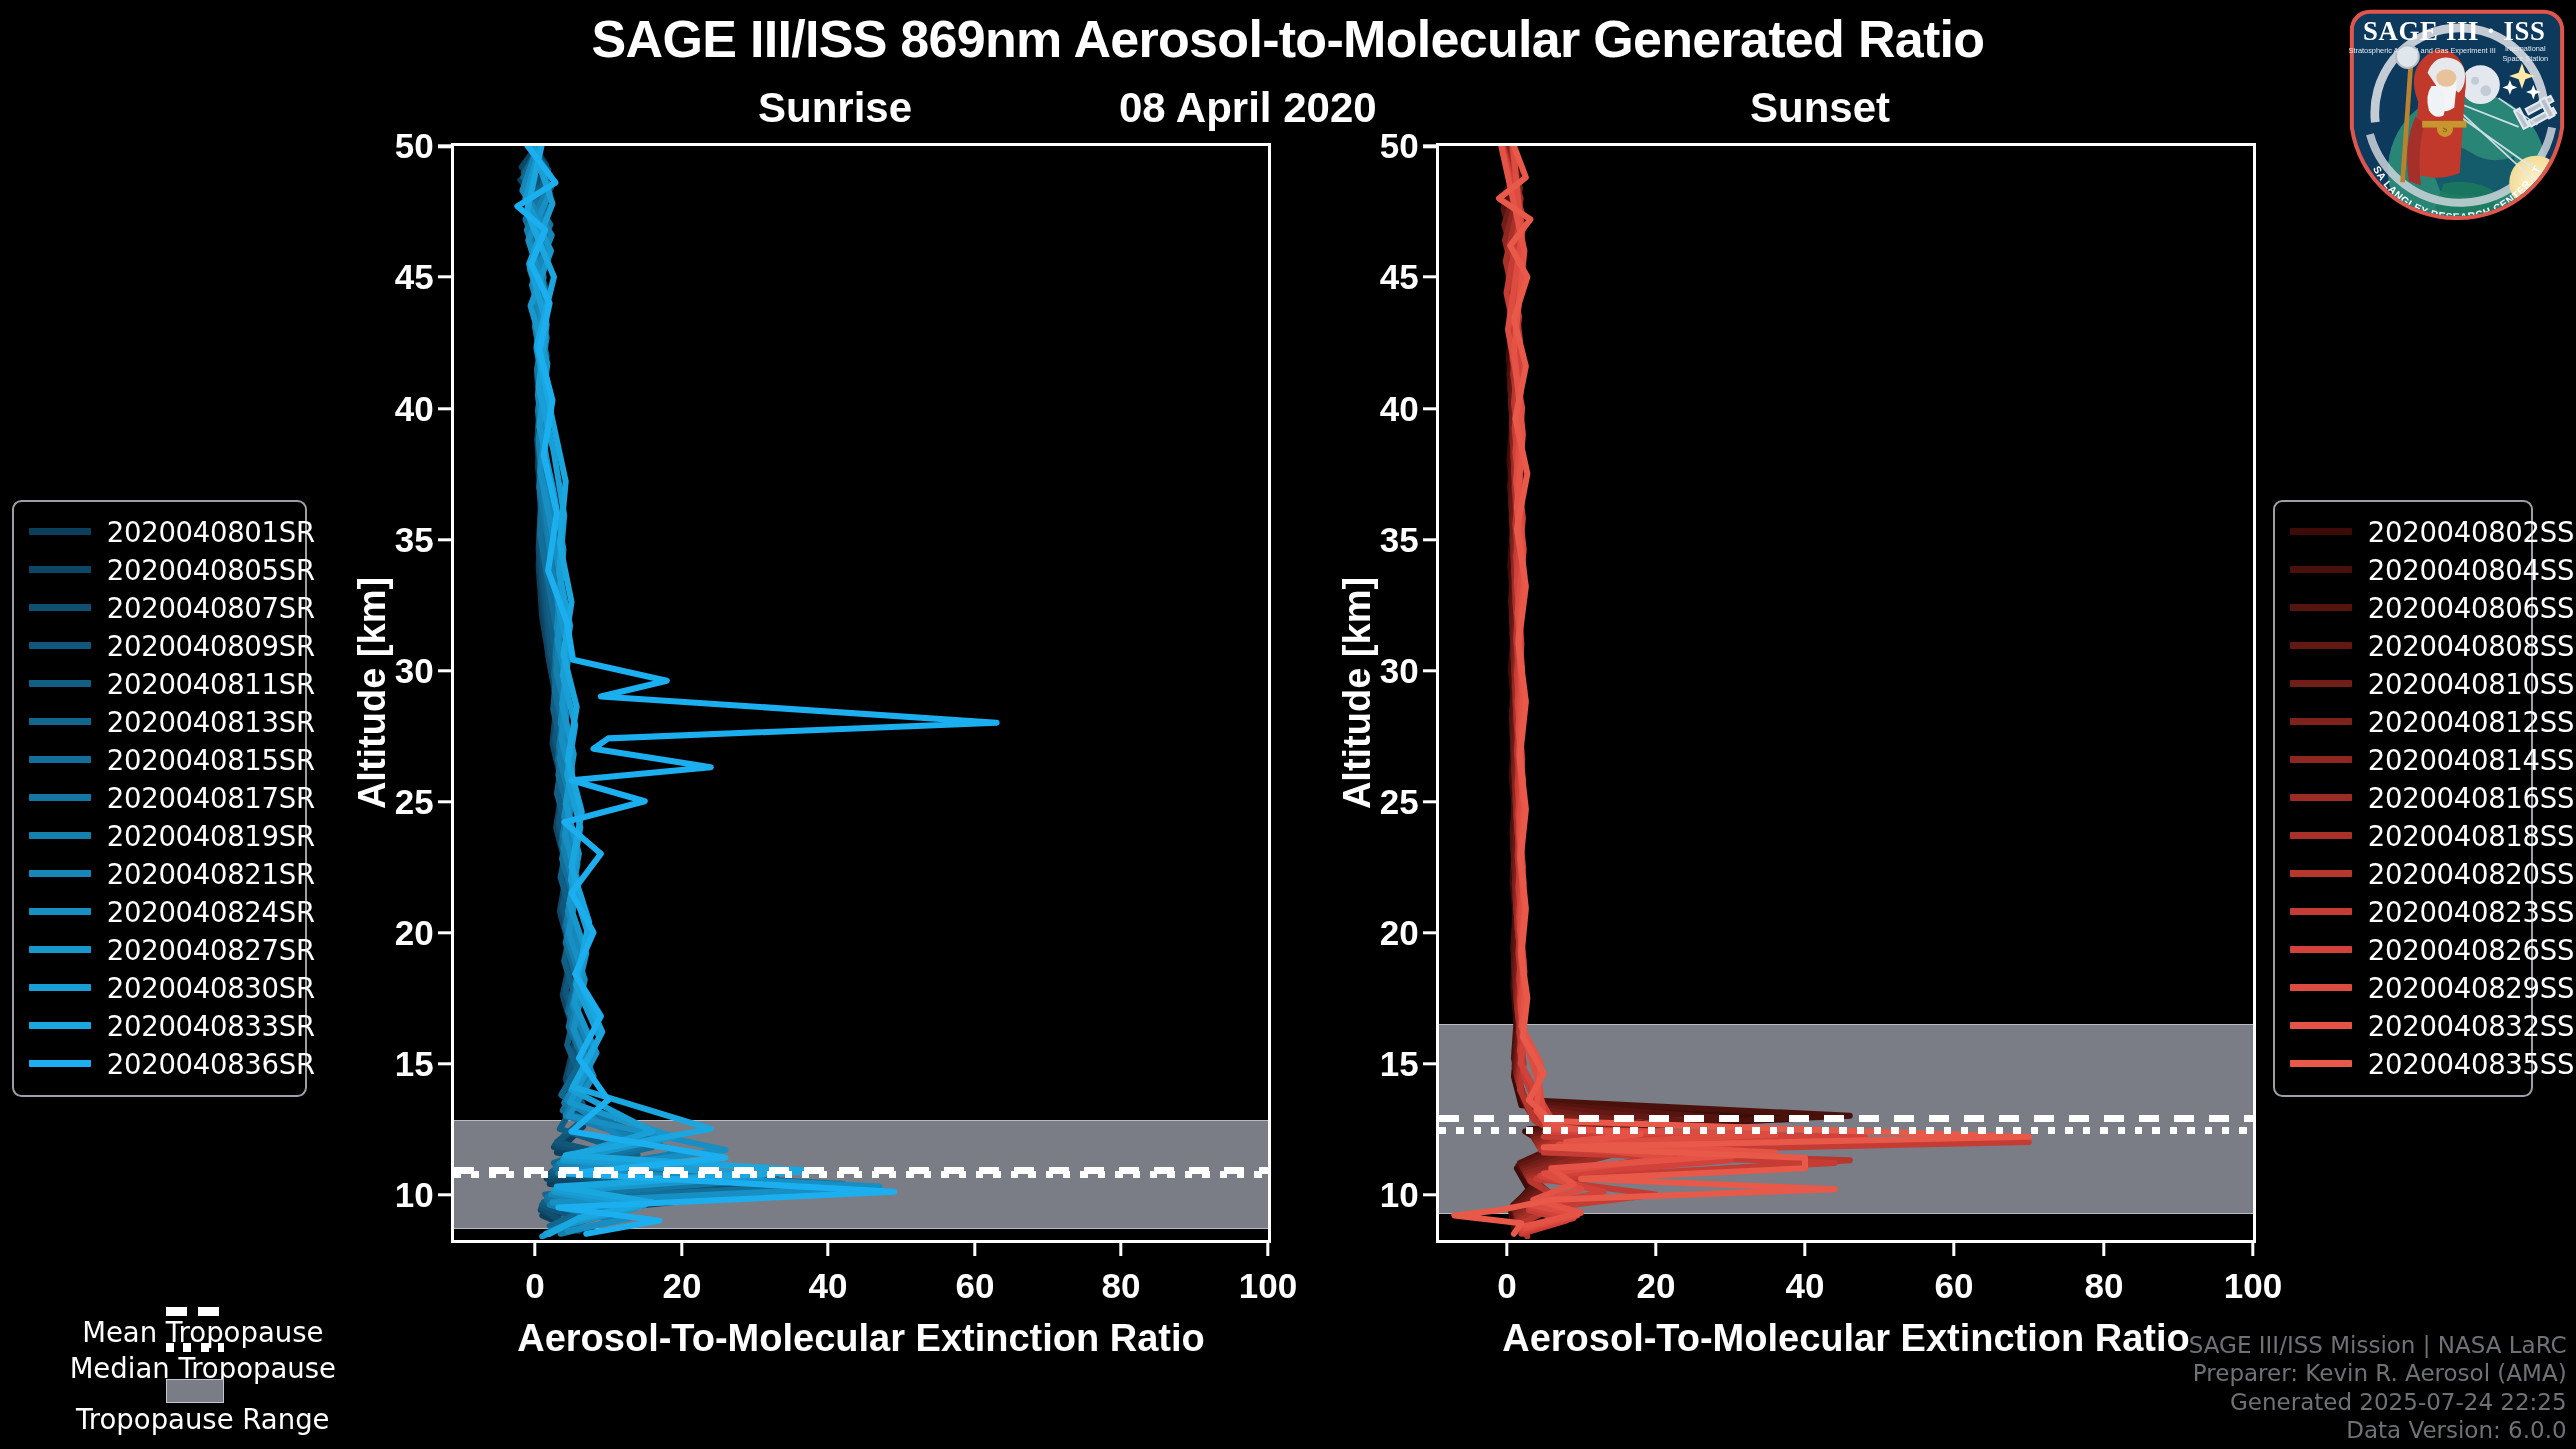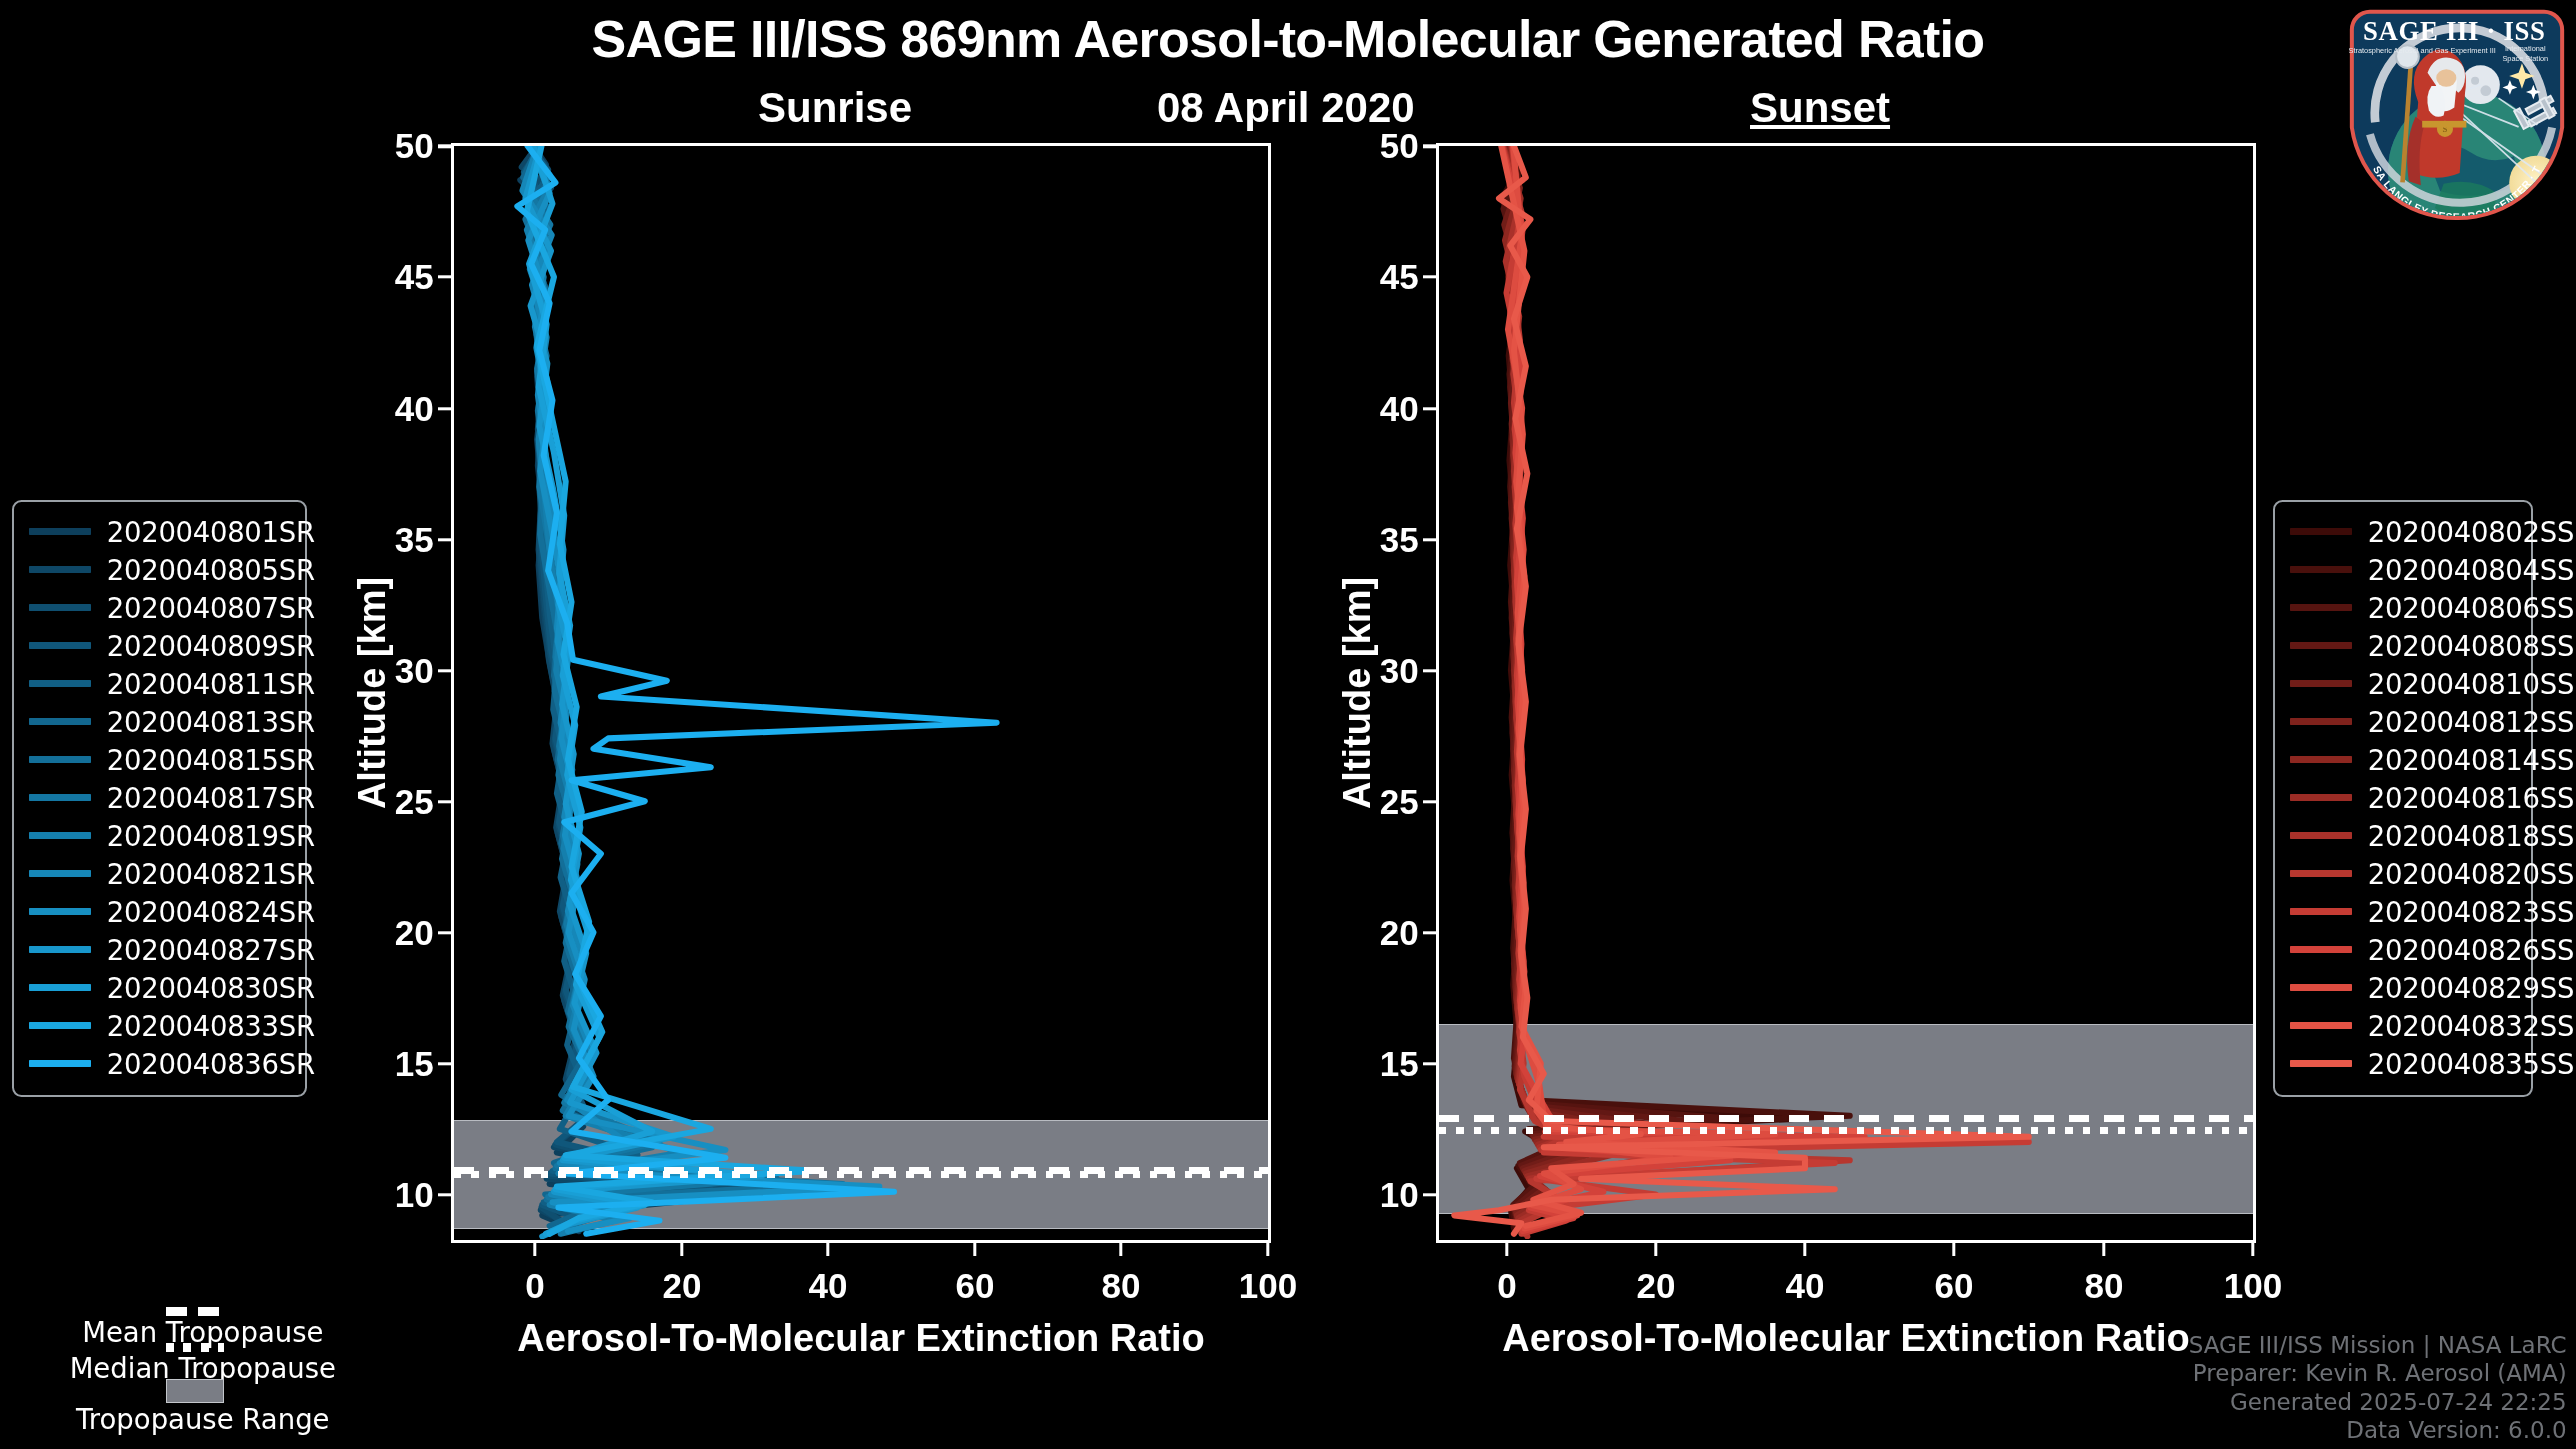--- a/index.html
+++ b/index.html
@@ -10,22 +10,22 @@
   #main-title {
     position: absolute; top: 9.4px; left: 0; width: 2576px;
     text-align: center; font-size: 52px; font-weight: bold;
     letter-spacing: -0.7px; color: #fff;
   }
   #subtitle-row { position: absolute; top: 84px; left: 0; width: 2576px; height: 47px; }
   #subtitle-row .sub {
     position: absolute; font-size: 42px; font-weight: bold; color: #fff; white-space: nowrap;
   }
   #sub-sunrise { left: 758px; text-align: right; }
-  #sub-date    { left: 1157px; }
-  #sub-sunset  { left: 1750px; text-decoration: underline; }
+  #sub-date    { left: 1119px; }
+  #sub-sunset  { left: 1750px; }
 
   
   .panel { position: absolute; top: 143px; height: 1100px; }
   #panel-left  { left: 451px;  width: 820px; }
   #panel-right { left: 1436px; width: 820px; }
 
   .plot-box {
     position: absolute; inset: 0;
     border: 3.4px solid #ffffff; background: #000;
     overflow: hidden;

